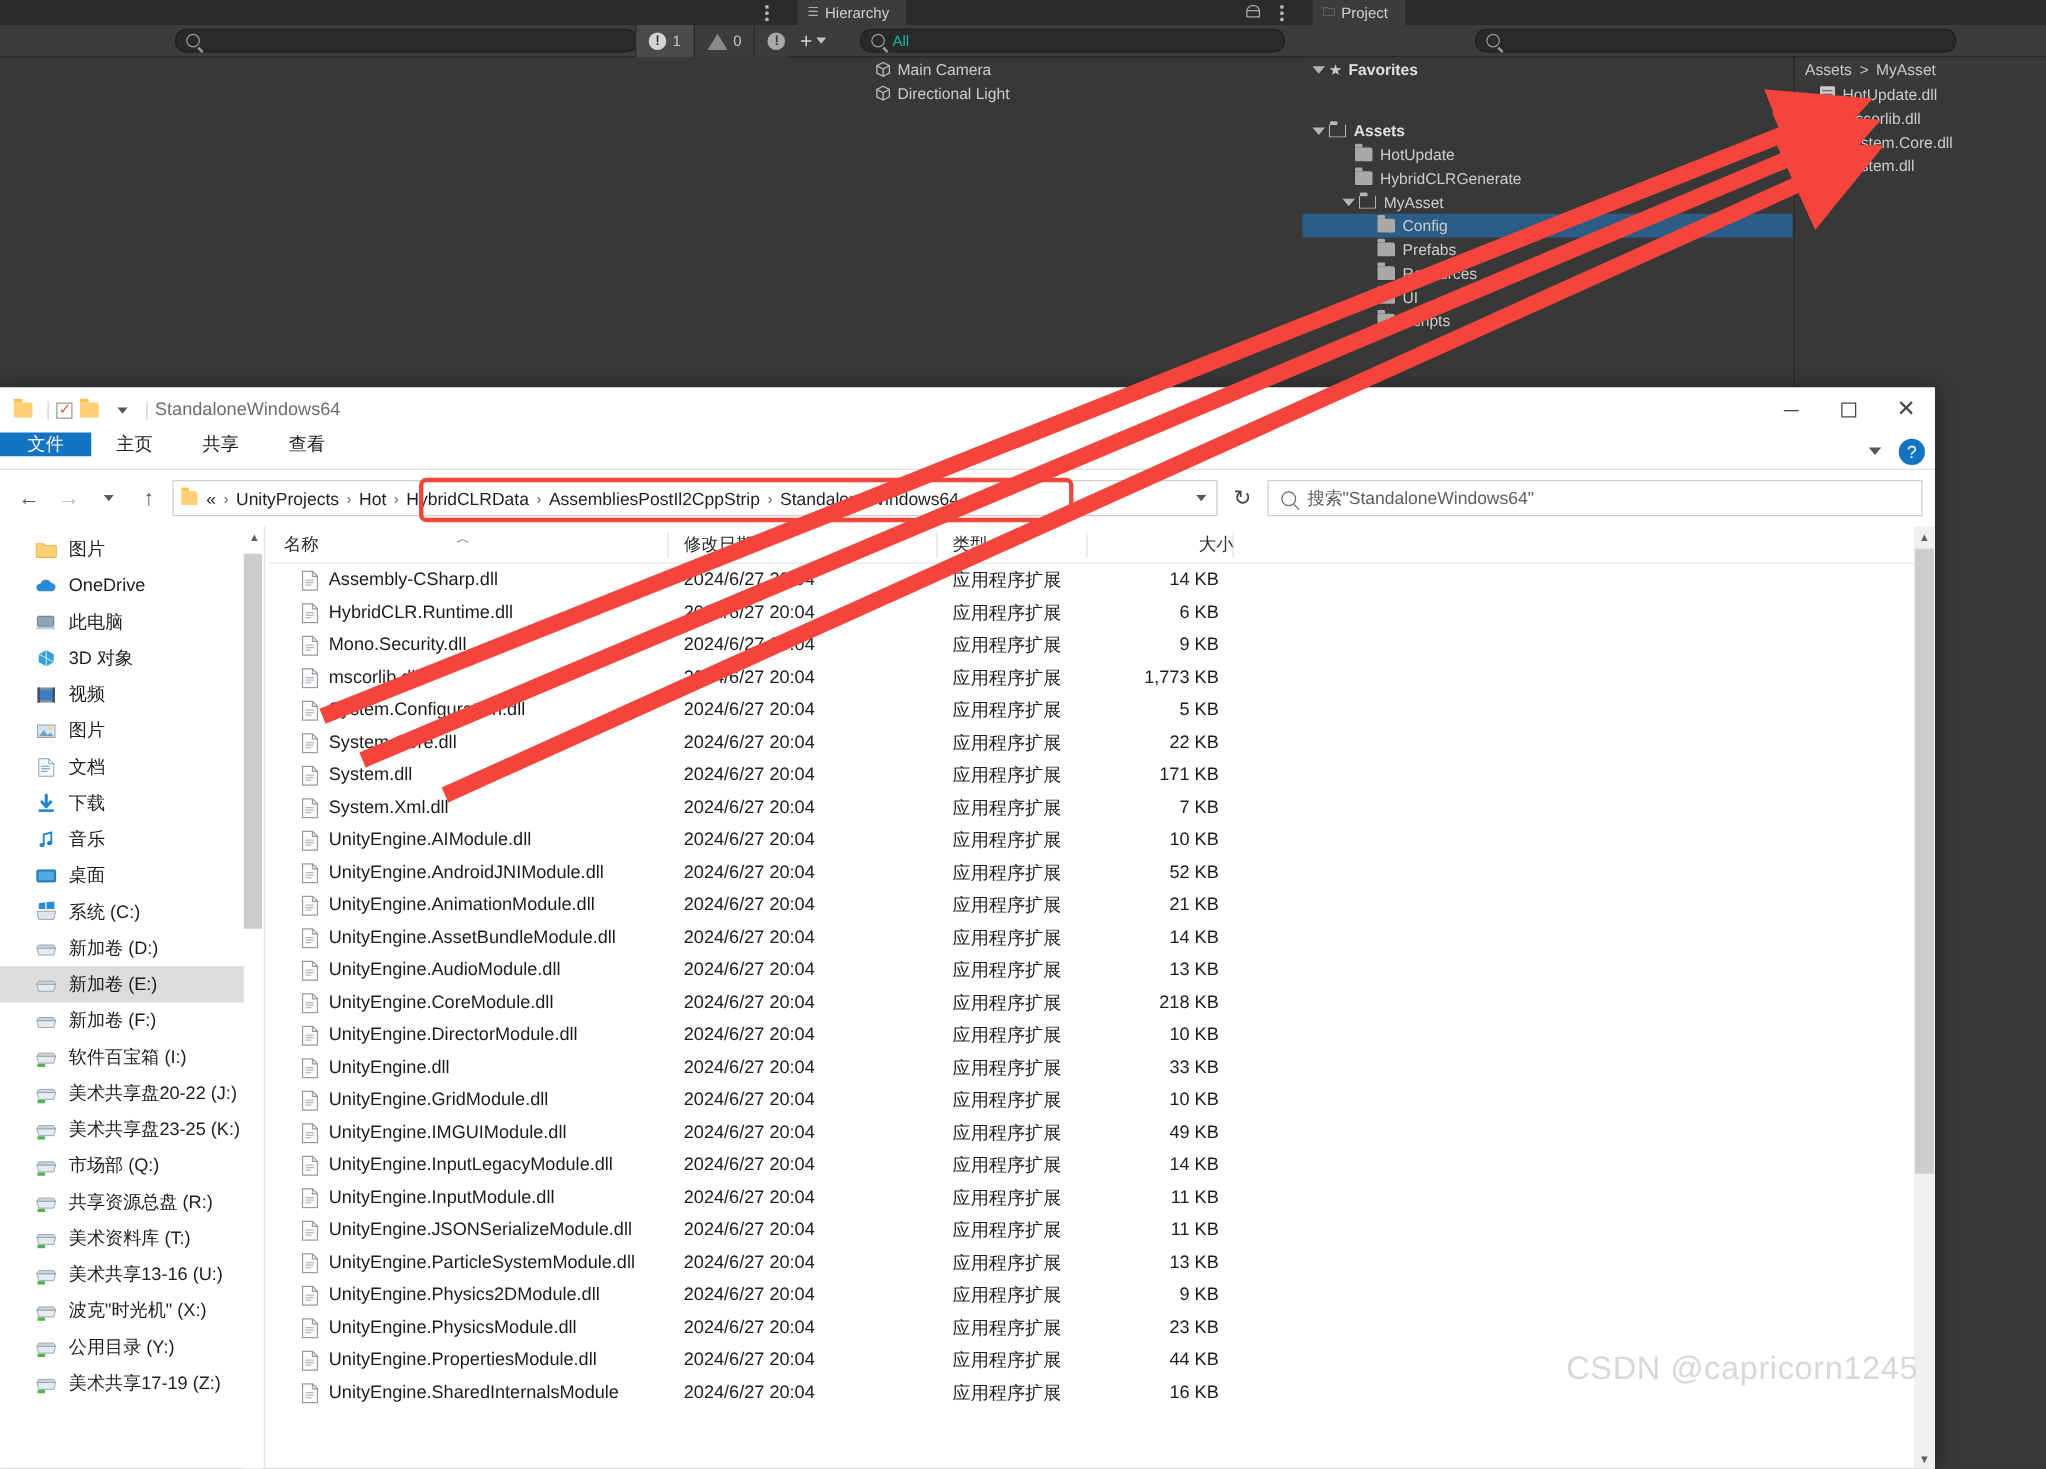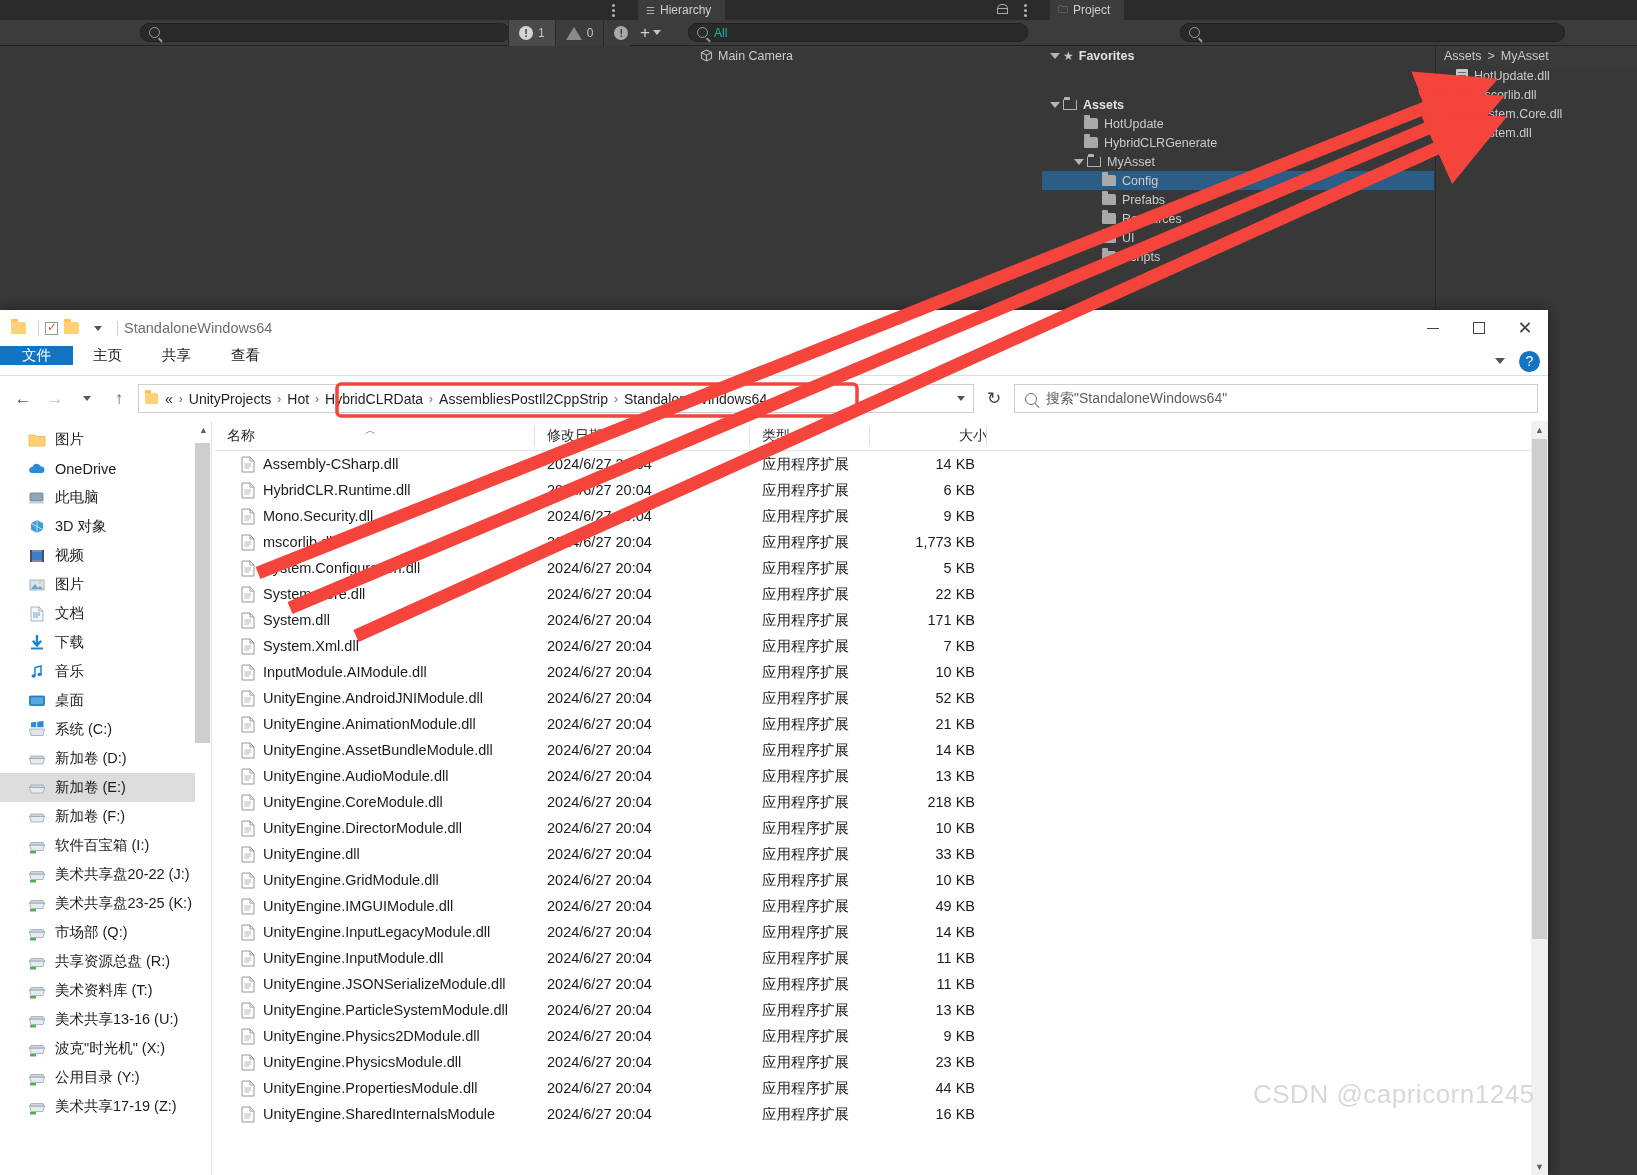--- a/index.html
+++ b/index.html
@@ -247,20 +247,30 @@
           <div class="u-row">
             <span style="display:inline-block;width:70px"></span>
             <span class="cube">
               <svg width="13" height="13" viewBox="0 0 13 13">
                 <path d="M6.5 1 L11.5 3.6 L11.5 9.4 L6.5 12 L1.5 9.4 L1.5 3.6 Z" fill="none" stroke="#b9b9b9" stroke-width="1.1"></path>
                 <path d="M1.5 3.6 L6.5 6.2 L11.5 3.6 M6.5 6.2 L6.5 12" fill="none" stroke="#b9b9b9" stroke-width="1.1"></path>
               </svg>
             </span>
             <span>Main Camera</span>
           </div>
+          <div class="u-row">
+            <span style="display:inline-block;width:70px"></span>
+            <span class="cube">
+              <svg width="13" height="13" viewBox="0 0 13 13">
+                <path d="M6.5 1 L11.5 3.6 L11.5 9.4 L6.5 12 L1.5 9.4 L1.5 3.6 Z" fill="none" stroke="#b9b9b9" stroke-width="1.1"></path>
+                <path d="M1.5 3.6 L6.5 6.2 L11.5 3.6 M6.5 6.2 L6.5 12" fill="none" stroke="#b9b9b9" stroke-width="1.1"></path>
+              </svg>
+            </span>
+            <span>Directional Light</span>
+          </div>
         </div>
     </div>
 
     <div class="u-proj">
       <div class="u-proj-tabbar">
         <div class="u-tab">
           <span class="u-tab-ico">🗀</span>
           <span>Project</span>
         </div>
       </div>
@@ -737,21 +747,21 @@
               <span class="cell-type">应用程序扩展</span>
               <span class="cell-size">7 KB</span>
             </div>
             <div class="row">
               <span class="cell-name">
                 <span class="dll-ico"><svg width="14" height="17" viewBox="0 0 14 17">
                     <path d="M1 1 H9 L13 5 V16 H1 Z" fill="#fdfdfd" stroke="#9a9a9a" stroke-width="1"></path>
                     <path d="M9 1 V5 H13" fill="none" stroke="#9a9a9a" stroke-width="1"></path>
                     <path d="M3.5 8 H10 M3.5 10 H10 M3.5 12 H8" stroke="#aeb8c4" stroke-width="1"></path>
                   </svg></span>
-                <span>InputModule.AIModule.dll</span>
+                <span>UnityEngine.AIModule.dll</span>
               </span>
               <span class="cell-date">2024/6/27 20:04</span>
               <span class="cell-type">应用程序扩展</span>
               <span class="cell-size">10 KB</span>
             </div>
             <div class="row">
               <span class="cell-name">
                 <span class="dll-ico"><svg width="14" height="17" viewBox="0 0 14 17">
                     <path d="M1 1 H9 L13 5 V16 H1 Z" fill="#fdfdfd" stroke="#9a9a9a" stroke-width="1"></path>
                     <path d="M9 1 V5 H13" fill="none" stroke="#9a9a9a" stroke-width="1"></path>

